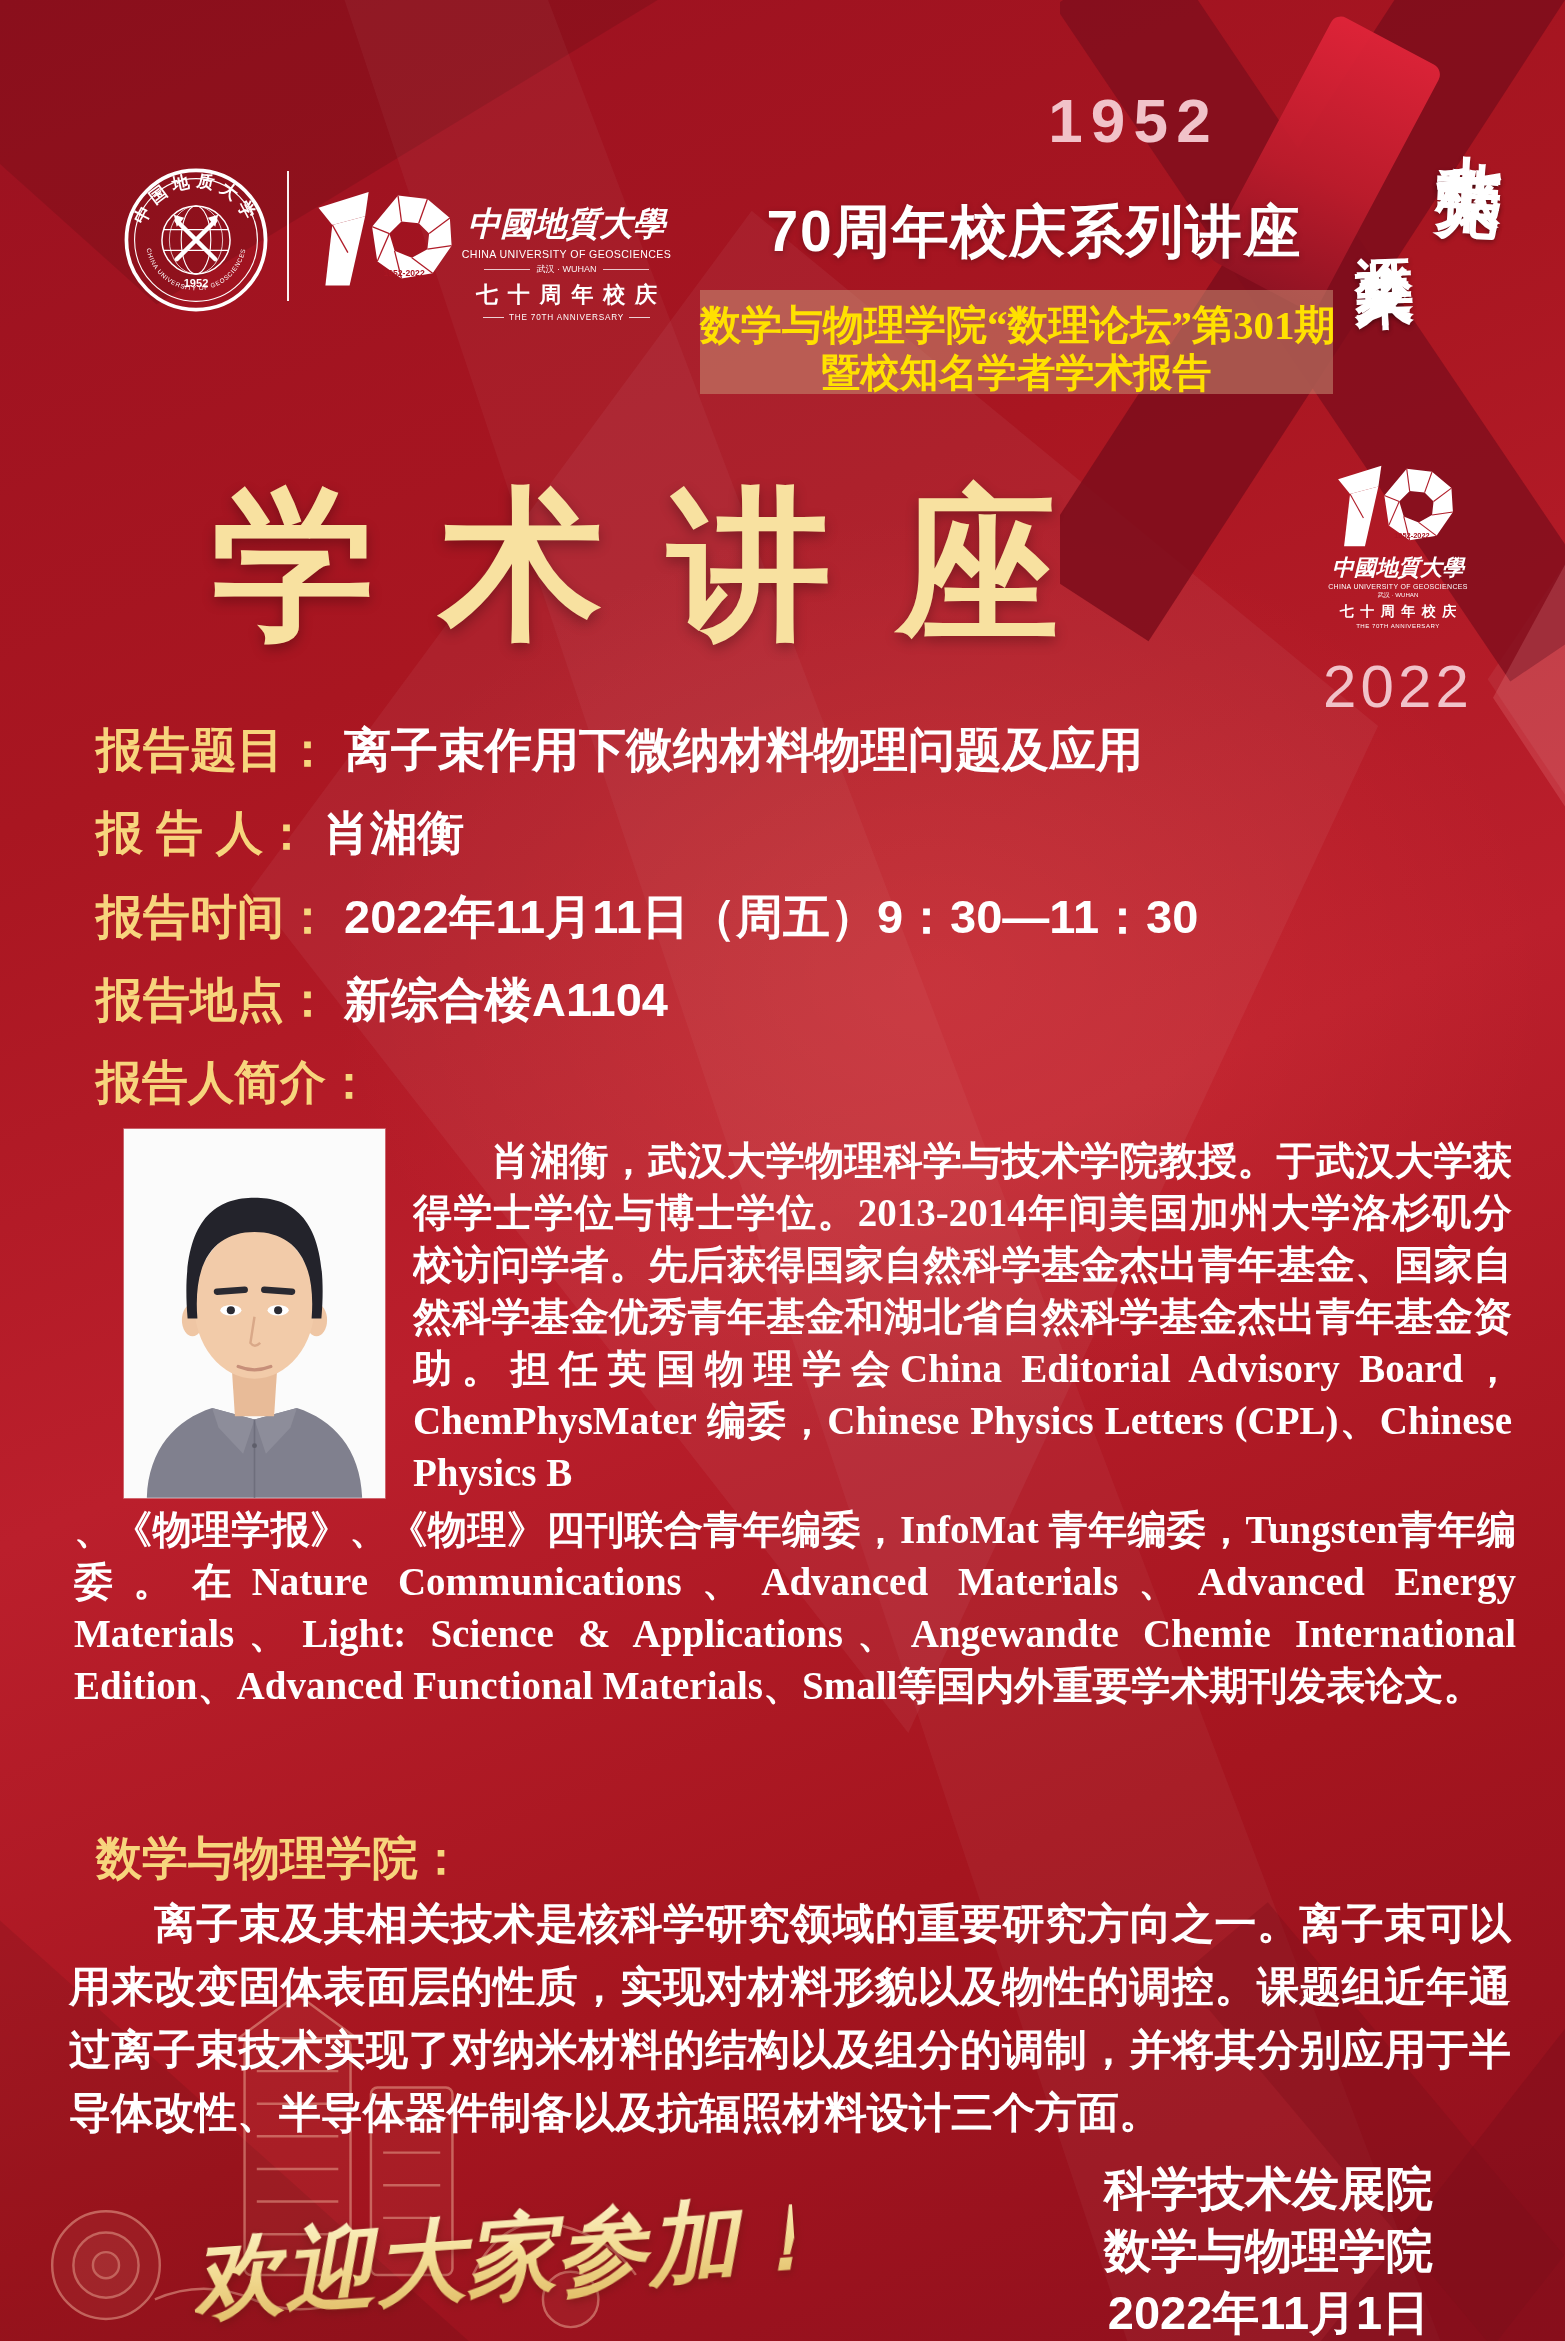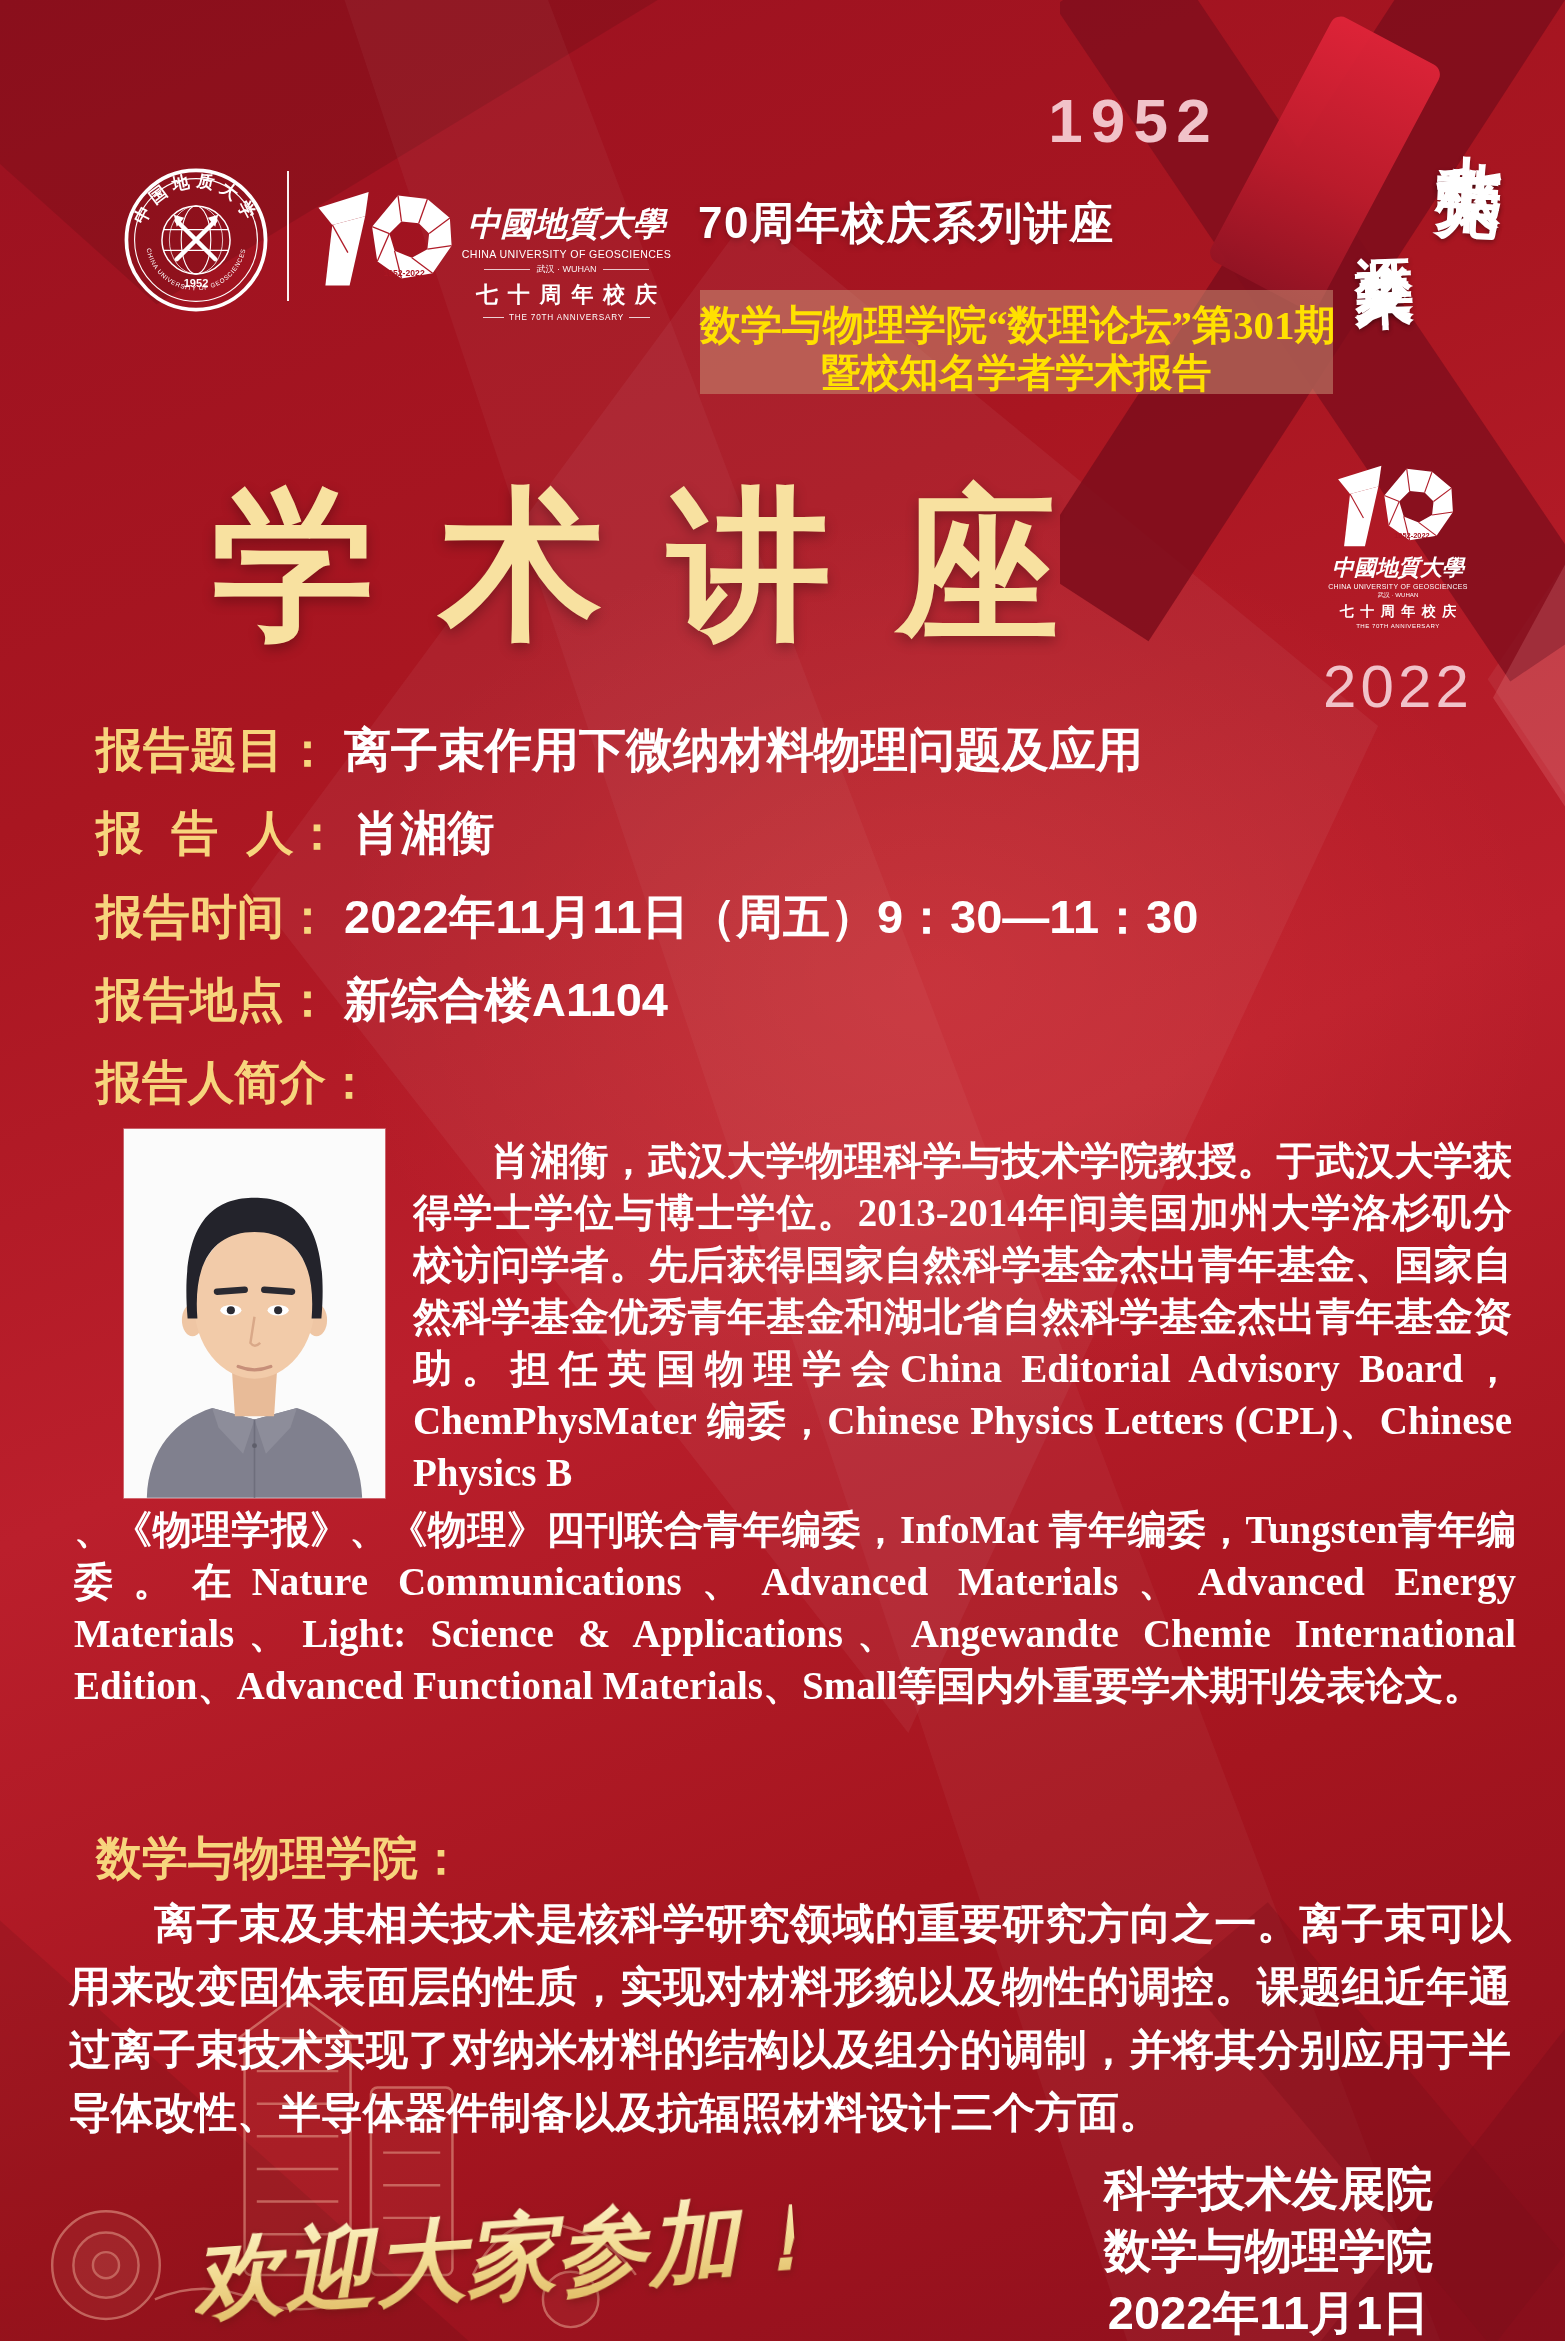--- a/index.html
+++ b/index.html
@@ -40,21 +40,21 @@
   .uni-script { font-family:"Liberation Serif", serif; font-style:italic; font-weight:bold; font-size:33px; line-height:38px; white-space:nowrap; }
   .uni-en { font-size:10.6px; letter-spacing:0.4px; margin-top:4.9px; white-space:nowrap; }
   .uni-city { font-size:9px; margin-top:3.3px; opacity:.95; display:flex; align-items:center; gap:6.5px; justify-content:center; }
   .uni-city::before,.uni-city::after { content:""; width:46px; height:0.8px; background:rgba(255,255,255,.8); }
   .uni-anniv { font-size:22px; font-weight:bold; letter-spacing:9.8px; text-indent:9.8px; margin-top:4.1px; white-space:nowrap; }
   .uni-anniv-en { font-size:8.2px; letter-spacing:0.8px; margin-top:2.4px; display:flex; align-items:center; gap:4.9px; justify-content:center; white-space:nowrap; }
   .uni-anniv-en::before,.uni-anniv-en::after { content:""; width:21px; height:0.8px; background:rgba(255,255,255,.8); }
 
   .year-1952 { left:938px; top:85px; width:391px; text-align:center; font-size:62px; font-weight:bold;
     color:#f1c2c9; letter-spacing:8.2px; }
-  .series-title { left:698px; top:194px; width:652px; text-align:left; font-size:44px; font-weight:900;
+  .series-title { left:650px; top:194px; width:652px; text-align:right; font-size:57px; font-weight:900;
     color:#ffffff; letter-spacing:1.6px; white-space:nowrap; text-shadow:0 2.4px 6.5px rgba(0,0,0,.25); }
   .sub-band { left:700px; top:290px; width:633px; height:104px; background:rgba(198,142,116,.55); }
   .sub1 { left:700px; top:298px; width:633px; text-align:center; font-size:41px; font-weight:bold; color:#ffe100;
     font-family:"Liberation Serif", serif; white-space:nowrap; }
   .sub2 { left:700px; top:346px; width:633px; text-align:center; font-size:39px; font-weight:bold; color:#ffe100;
     font-family:"Liberation Serif", serif; white-space:nowrap; }
 
   
   .slogan { color:#fff; font-weight:bold; writing-mode:vertical-rl; text-orientation:upright;
     font-family:"Liberation Serif", serif; text-shadow:0 2.4px 4.9px rgba(0,0,0,.3); }
@@ -68,21 +68,21 @@
   .mini-anniv { font-size:14px; font-weight:bold; letter-spacing:6.5px; text-indent:6.5px; margin-top:2.4px; white-space:nowrap; }
   .mini-anniv-en { font-size:6.1px; letter-spacing:0.5px; margin-top:1.6px; }
   .year-2022 { left:1288px; top:652px; width:220px; text-align:center; font-size:60px; font-weight:normal;
     color:#f1c2c9; letter-spacing:4.1px; }
 
   .main-title { left:147px; top:457px; width:1207px; font-size:163px; font-weight:900;
     color:#f8e1a0; letter-spacing:65px; text-indent:65px; white-space:nowrap; text-shadow:0 4.9px 13px rgba(0,0,0,.28); }
 
   
   .info-row { left:96px; white-space:nowrap; font-size:47px; font-weight:bold; }
-  .info-label { color:#f7d57d;font-family:Liberation Mono, monospace; }
+  .info-label { color:#f7d57d; }
   .info-value { color:#ffffff; margin-left:13px; }
   .row1 { top:719px; } .row2 { top:802px; } .row3 { top:886px; } .row4 { top:969px; }
   .bio-heading { left:96px; top:1052px; font-size:46px; font-weight:bold; color:#f7d57d; white-space:nowrap; }
 
   .photo { left:124px; top:1129px; width:261px; height:369px; background:#ffffff; box-shadow:0 0 0 0.8px rgba(255,255,255,.4); }
   .photo svg { display:block; width:100%; height:100%; }
 
   .bio-text { color:#fff; font-weight:bold; text-align:justify; font-family:"Liberation Serif", serif; }
   .bio-p1 { left:413px; top:1135px; width:1099px; font-size:39px; line-height:52px; text-indent:78px; height:367px; overflow:hidden; }
   .bio-p2 { left:58px; top:1504px; width:1442px; font-size:39px; line-height:52px;margin-left:16px; }

